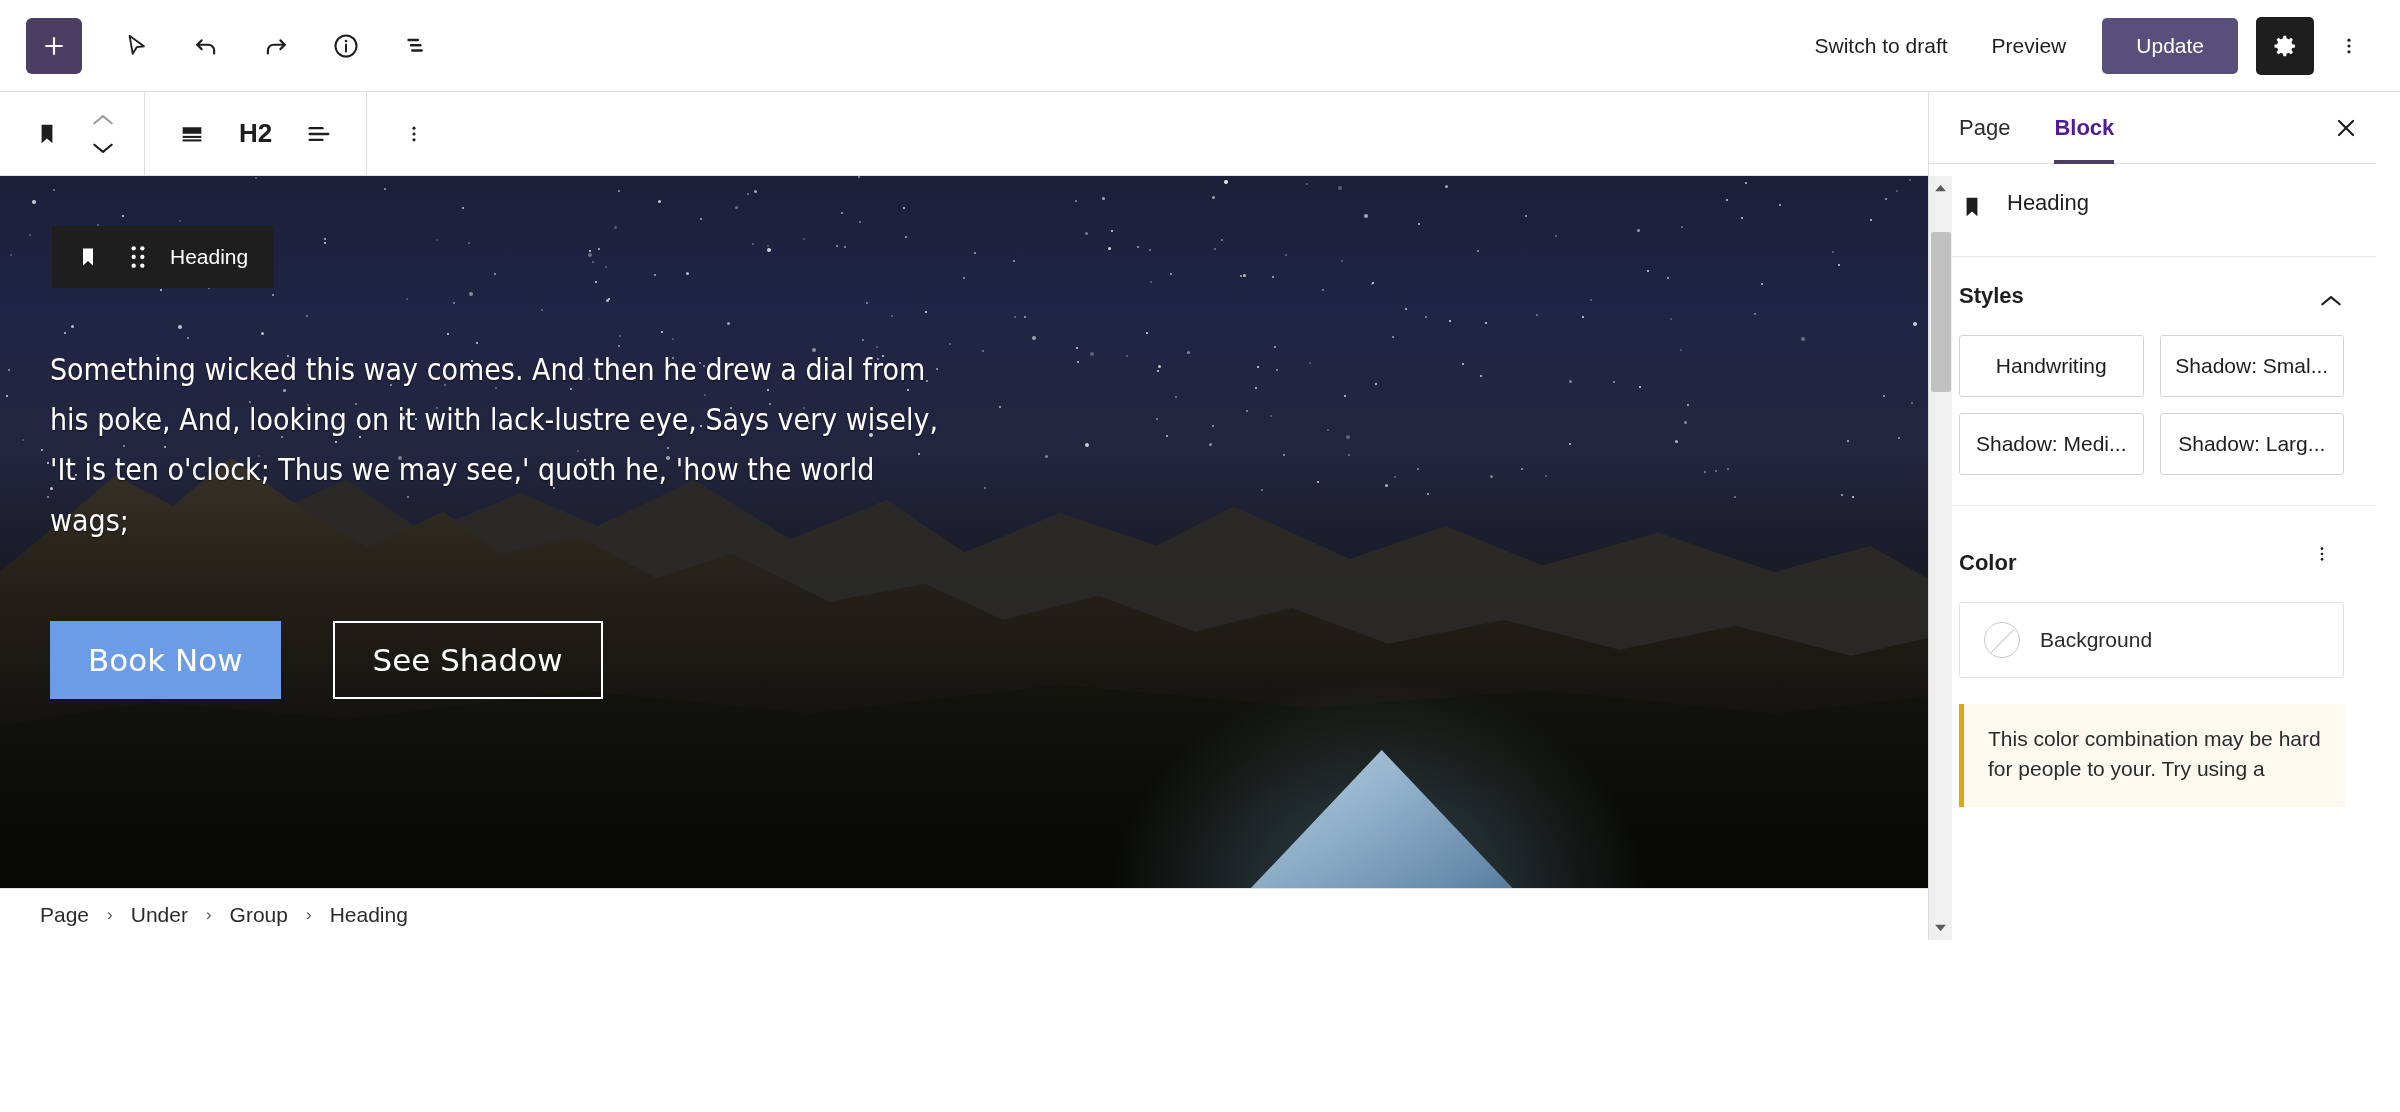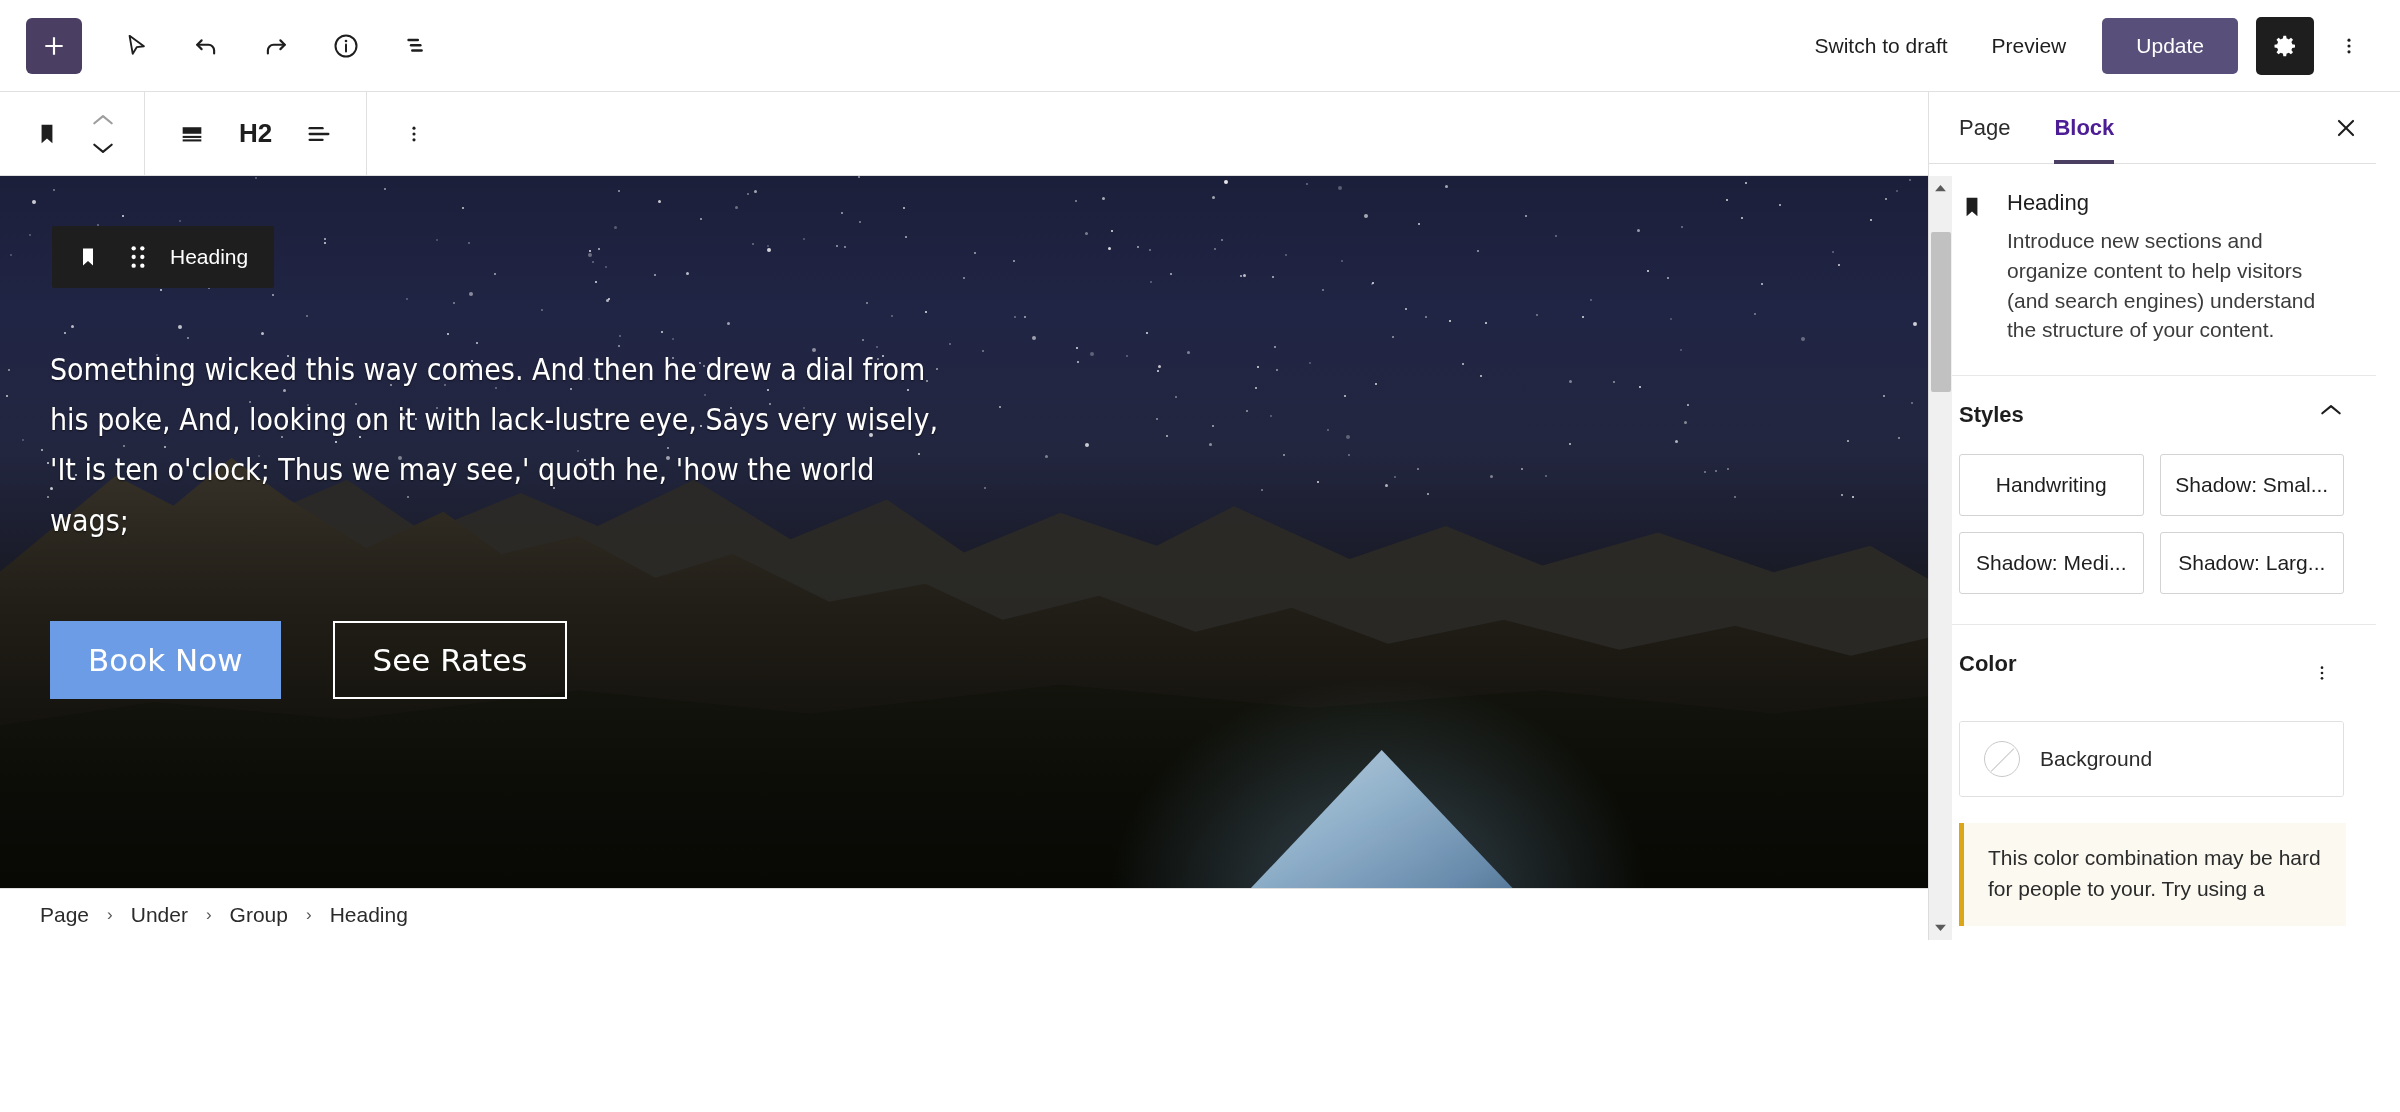--- a/index.html
+++ b/index.html
@@ -500,21 +500,21 @@
   }
   .blockcard-desc {
     font-size: 21px;
     line-height: 1.42;
     color: #3c3c3c;
     font-family: "Liberation Sans", sans-serif;
   }
 
   .panel-head {
     display: flex;
-    align-items: flex-start;
+    align-items: flex-end;
     justify-content: space-between;
     cursor: pointer;
   }
   .panel-title {
     font-size: 22px;
     font-weight: bold;
     color: #1e1e1e;
     font-family: "Liberation Sans", sans-serif;
   }
   .panel-chevron { color: #1e1e1e; display: flex; }
@@ -1016,21 +1016,21 @@
               <circle cx="9" cy="15" r="1.5" fill="#ffffff"></circle>
             </svg>
           </span>
           <span class="chip-label">Heading</span>
         </div>
 
         <div class="cover-content">
           <div class="cover-para">Something wicked this way comes. And then he drew a dial from his poke, And, looking on it with lack-lustre eye, Says very wisely, 'It is ten o'clock; Thus we may see,' quoth he, 'how the world wags;</div>
           <div class="cover-buttons">
             <button class="btn-fill">Book Now</button>
-            <button class="btn-outline">See Rates</button>
+            <button class="btn-outline">See Shadow</button>
           </div>
         </div>
 
         <div class="breadcrumb">
           <span class="bc-item">Page</span>
           <span class="bc-sep">›</span>
           <span class="bc-item">Under</span>
           <span class="bc-sep">›</span>
           <span class="bc-item">Group</span>
           <span class="bc-sep">›</span>
@@ -1069,21 +1069,20 @@
 
       <div class="sb-section">
         <div class="blockcard">
           <span class="blockcard-icon">
             <svg width="26" height="26" viewBox="0 0 24 24" aria-hidden="true">
               <path d="M7 3.5h10v17l-5-4.4-5 4.4z" fill="#1e1e1e"></path>
             </svg>
           </span>
           <div>
             <div class="blockcard-title">Heading</div>
-            <div class="blockcard-desc">Introduce new sections and organize content to help visitors (and search engines) understand the structure of your content.</div>
           </div>
         </div>
       </div>
 
       <div class="sb-section">
         <div class="panel-head">
           <span class="panel-title">Styles</span>
           <span class="panel-chevron">
             <svg width="26" height="16" viewBox="0 0 24 14" aria-hidden="true">
               <path d="M4 10 L12 3.5 L20 10" fill="none" stroke="#1e1e1e" stroke-width="2" stroke-linecap="round" stroke-linejoin="round"></path>

